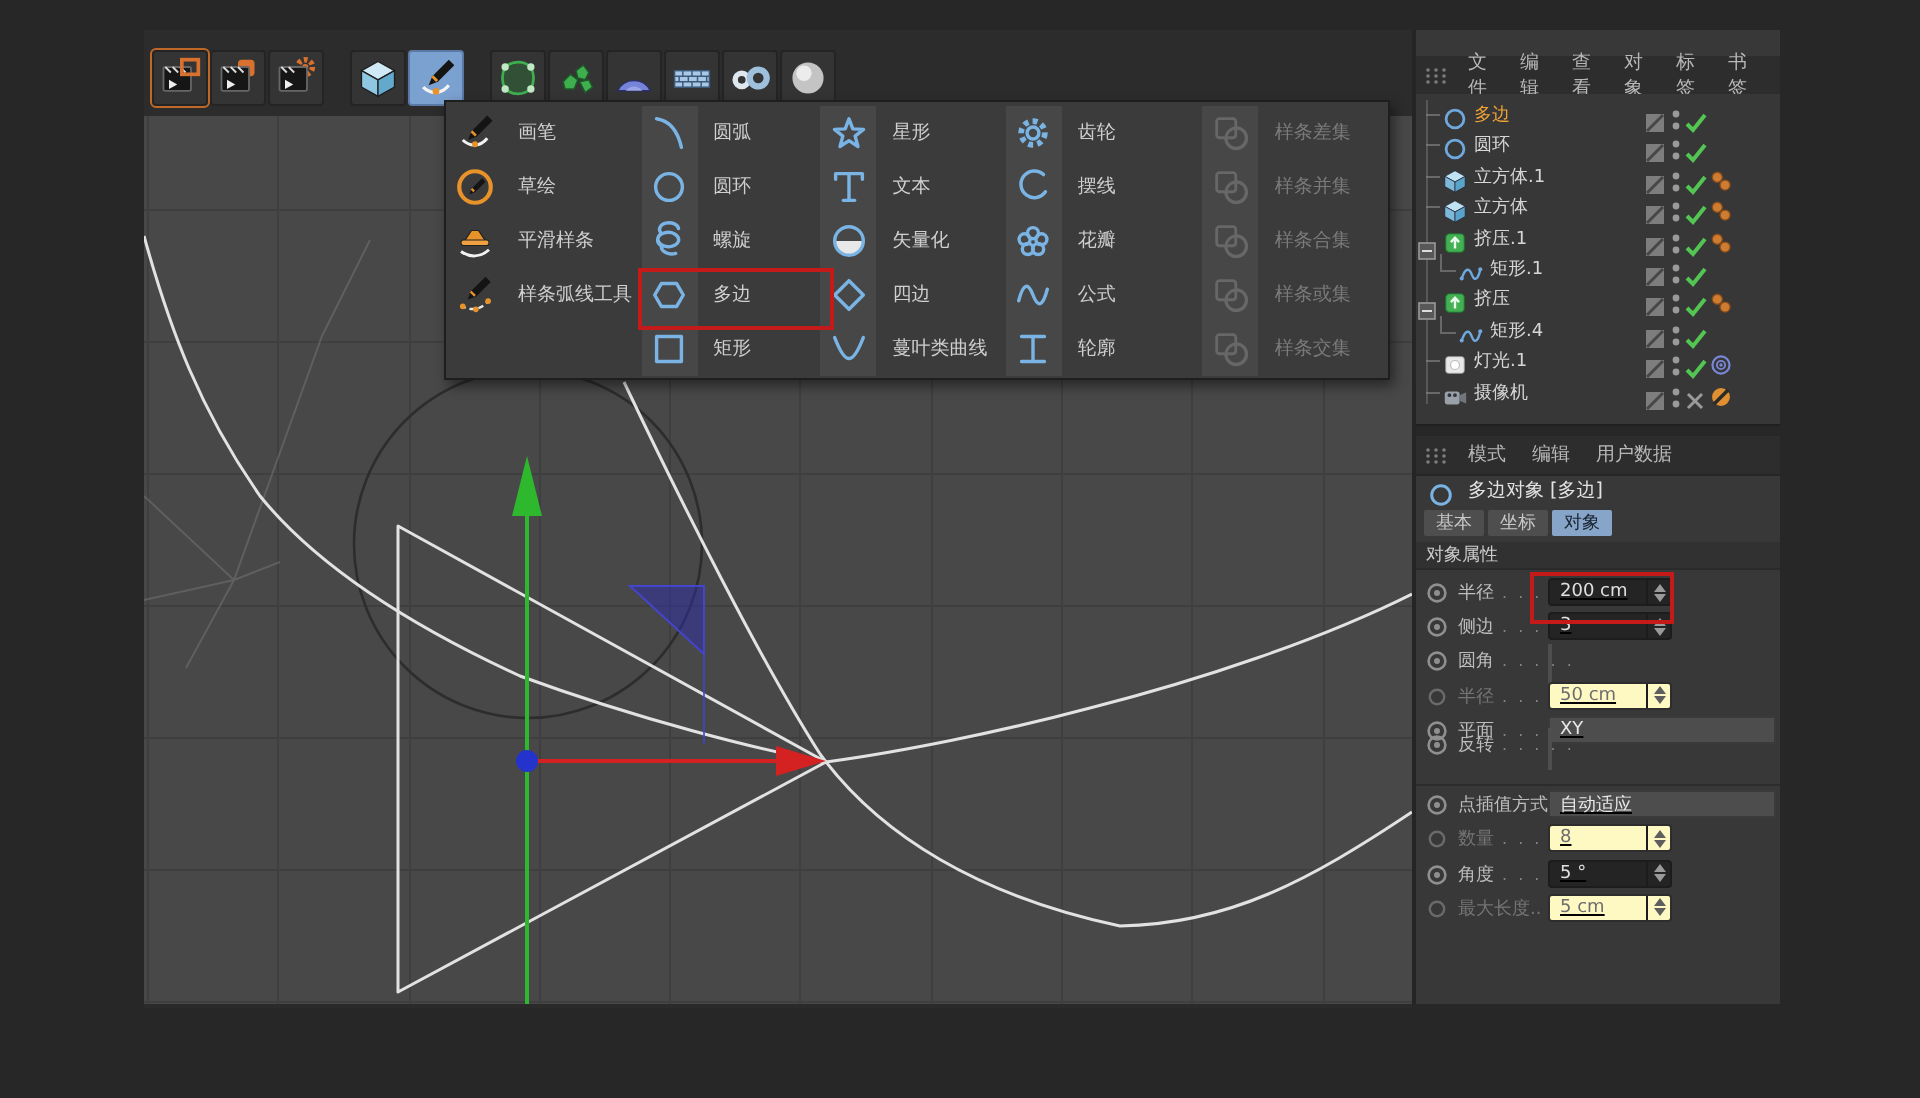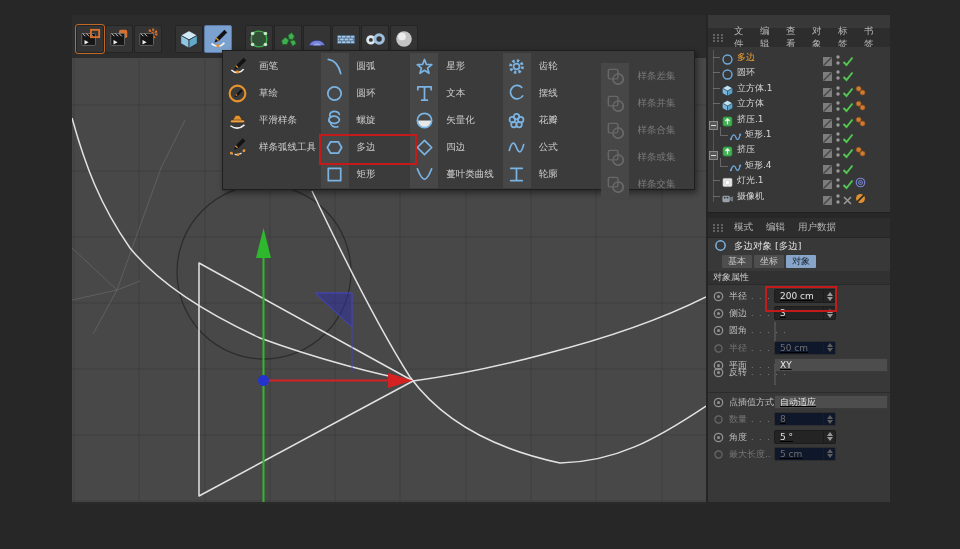--- a/index.html
+++ b/index.html
@@ -42,45 +42,45 @@
     border-bottom:1px solid #8a8a8a;opacity:.6;}
   .om-expand{position:absolute;left:1px;top:3px;}
   .om-icon{position:absolute;top:1px;width:13px;height:13px;}
   .om-icon svg{width:13px;height:13px;}
   .om-name{position:absolute;font-size:9px;color:#d6d6d6;white-space:nowrap;}
   .om-name.sel{color:#f0a235;}
   .om-vis{position:absolute;top:2px;}
   .om-tag{position:absolute;top:1px;width:13px;height:13px;}
   
   #ammenubar{top:203px;}
-  .amtitle{position:absolute;left:0;top:224px;width:100%;height:15px;display:flex;align-items:center;}
+  .amtitle{position:absolute;left:0;top:224px;width:100%;height:15px;display:flex;align-items:flex-start;}
   .amtitle .ticon{margin:0 7px 0 6px;}
   .amtitle .ttext{font-size:9.5px;color:#e2e2e2;}
-  #amtabs{position:absolute;left:14px;top:240px;display:flex;}
+  #amtabs{position:absolute;left:4px;top:240px;display:flex;}
   .amtab{height:13px;padding:0 6px;margin-right:2px;background:#4e4e4e;color:#c8c8c8;font-size:9px;
     display:flex;align-items:center;border-radius:1px;}
   .amtab.sel{background:#87a5c8;color:#16222e;}
   #amsection{position:absolute;left:0;top:256px;width:100%;height:14px;background:#313131;color:#cccccc;
     font-size:9px;display:flex;align-items:center;padding-left:5px;box-sizing:border-box;border-bottom:1px solid #2a2a2a;}
   .amrow{position:absolute;left:0;width:100%;height:17px;display:flex;align-items:center;}
   .amrow .pdot{margin:0 5px 0 5px;flex:none;}
   .amrow.disabled .lab{color:#747474;}
   .amrow .lab{font-size:9px;color:#bdbdbd;white-space:nowrap;}
   .amrow .dots{font-size:8px;color:#848484;letter-spacing:1.5px;margin-left:4px;overflow:hidden;white-space:nowrap;}
   .fieldwrap{position:absolute;left:66px;top:1px;text-decoration:underline;}
   .numfield{width:62px;height:14px;background:#242424;border:1px solid #1c1c1c;border-radius:2px;
     display:flex;align-items:center;box-sizing:border-box;}
   .numfield .val{flex:1;font-size:9px;color:#e0e0e0;padding-left:5px;white-space:nowrap;}
   .stepper{width:11px;height:100%;border-left:1px solid #1c1c1c;display:flex;flex-direction:column;
     align-items:center;justify-content:center;}
   .stepper .up{width:0;height:0;border-left:3px solid transparent;border-right:3px solid transparent;
     border-bottom:4px solid #9a9a9a;margin-bottom:1px;}
   .stepper .dn{width:0;height:0;border-left:3px solid transparent;border-right:3px solid transparent;
     border-top:4px solid #9a9a9a;}
-  .amrow.disabled .numfield{background:#0f172a;border-color:#2d2d2d;}
+  .amrow.disabled .numfield{background:#fef9c3;border-color:#2d2d2d;}
   .amrow.disabled .numfield .val{color:#6e6e6e;}
   .amrow.disabled .stepper .up{border-bottom-color:#5e5e5e}
   .amrow.disabled .stepper .dn{border-top-color:#5e5e5e}
   .ddfield{width:114px;height:14px;background:#4d4d4d;border:1px solid #3a3a3a;border-radius:1px;
     display:flex;align-items:center;box-sizing:border-box;}
   .ddfield .val{font-size:9px;color:#e8e8e8;padding-left:5px;white-space:nowrap;}
   .checkbox{width:11px;height:11px;background:#6a6a6a;border:1px solid #4e4e4e;border-radius:2px;margin-top:1px;}
   .amdivider{position:absolute;left:0;width:100%;height:1px;background:#2c2c2c;}
   
   .redbox{border:2px solid #c41a1a;background:transparent;z-index:60;}
@@ -383,21 +383,21 @@
           </div>
           <div class="menu-item">
             <span class="mi-tile">
               <svg viewBox="0 0 22 22">
                 <path d="M5 4.5H17M5 17.5H17M11 4.5V17.5" stroke="#7ab4e4" fill="none" stroke-width="1.8" stroke-linecap="round" stroke-linejoin="round"></path>
               </svg>
             </span>
             <span class="mi-label">轮廓</span>
           </div>
         </div>
-        <div class="menu-col strip disabled" style="width: 93px; margin-top: 10px;">
+        <div class="menu-col strip disabled" style="width: 93px;">
           <div class="menu-item">
             <span class="mi-tile">
               <svg viewBox="0 0 22 22">
                 <rect x="3.5" y="3.5" width="10" height="10" rx="1.5" stroke="#676767" fill="none" stroke-width="1.5"></rect>
                 <path d="M13.5 8.2a5.4 5.4 0 1 1-5.3 5.3" stroke="#676767" fill="none" stroke-width="1.5"></path>
                 <circle cx="13.8" cy="13.8" r="5.4" stroke="#676767" fill="none" stroke-width="1.5"></circle>
               </svg>
             </span>
             <span class="mi-label">样条差集</span>
           </div>

